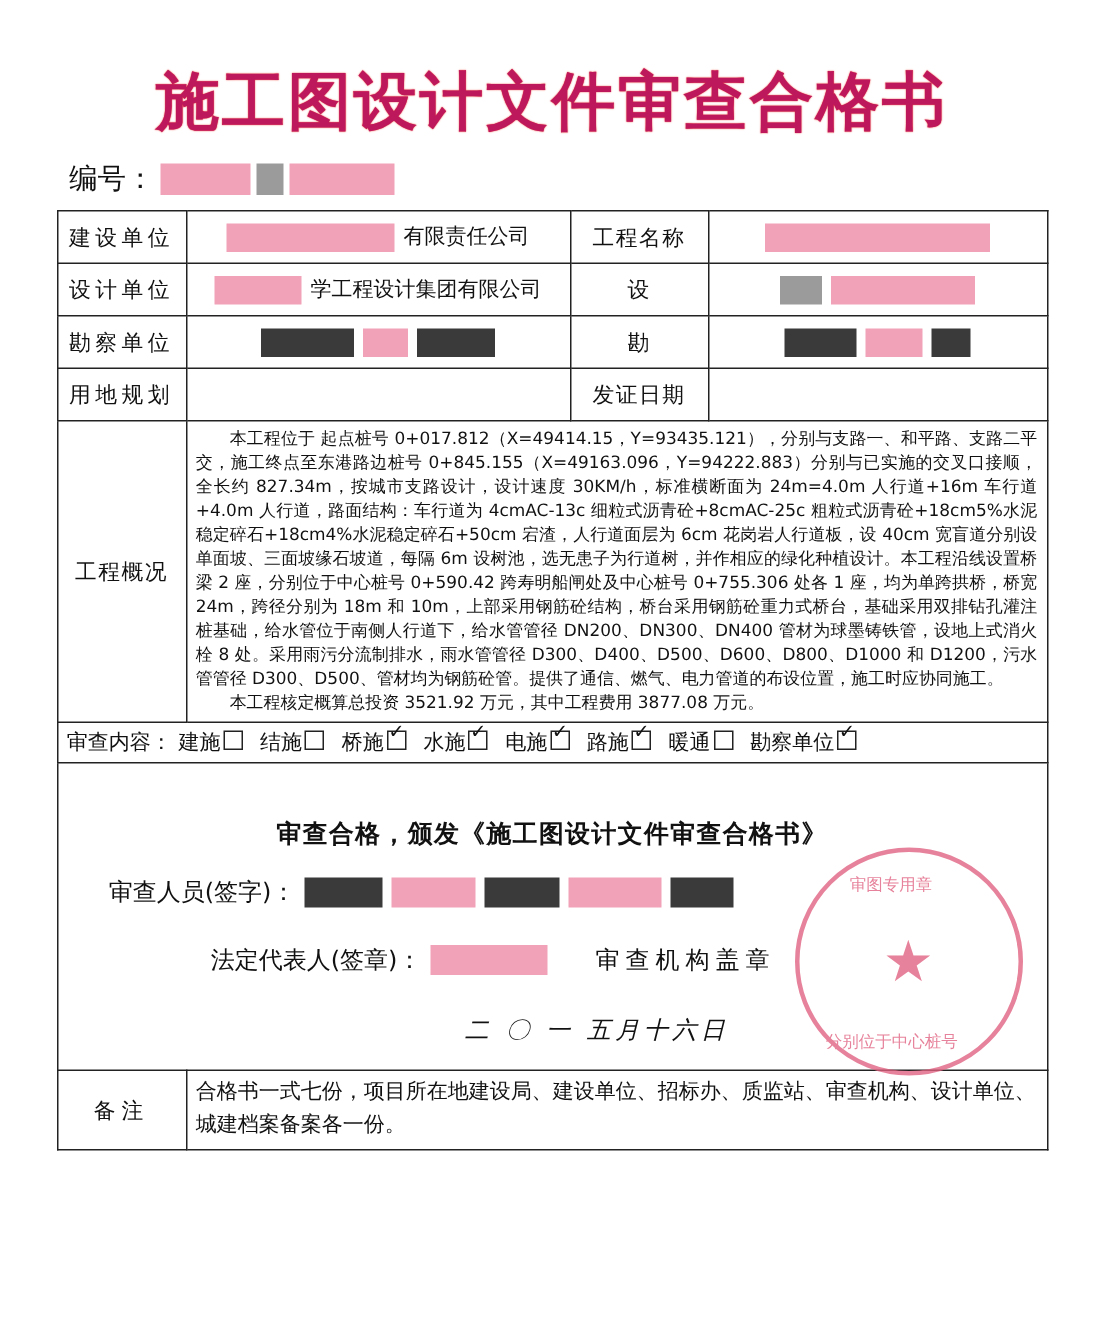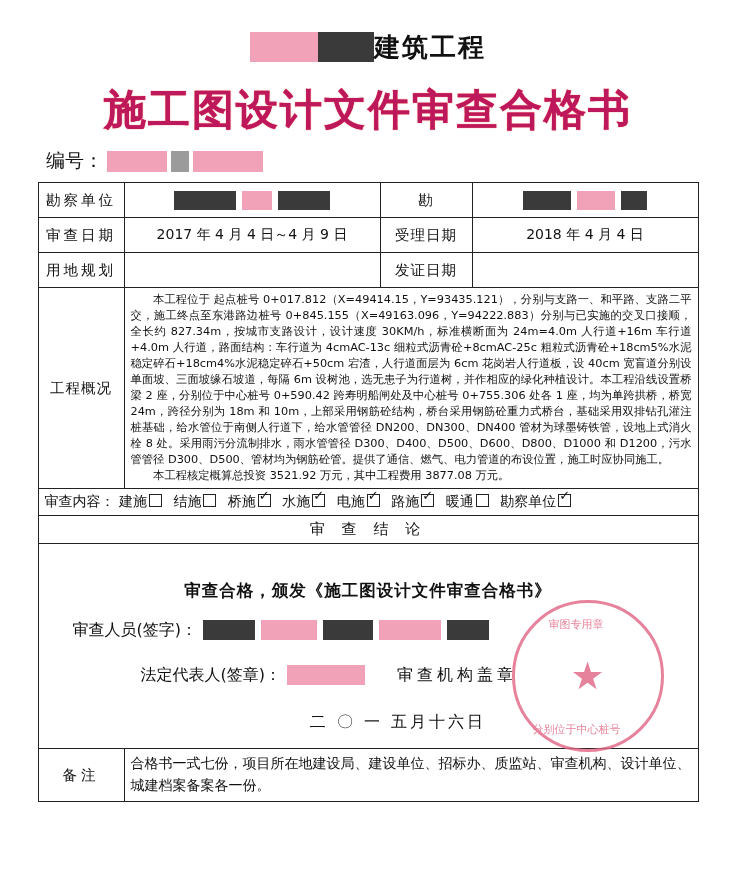--- a/index.html
+++ b/index.html
@@ -191,26 +191,27 @@
     display: flex;
     align-items: flex-start;
     gap: 6px;
   }
   .date-line {
     margin-top: 26px;
     text-align: center;
     font-size: 16px;
     letter-spacing: 3px;
     padding-left: 60px;
+    font-style: italic;
   }
 
   
   .seal {
     position: absolute;
-    right: 34px;
+    right: 16px;
     bottom: -4px;
     width: 146px;
     height: 146px;
     border: 3px solid #e0607f;
     border-radius: 50%;
     opacity: 0.78;
     pointer-events: none;
   }
   .seal::before {
     content: "★";
@@ -243,70 +244,90 @@
     line-height: 1.55;
     padding: 6px 8px;
   }
 </style>
 </head>
 <body>
 
 <div class="page">
 
   <div class="doc-header">
-    <div class="header-line">
-      <span class="redact pink" style="width:68px;height:30px;"></span>
-      <span class="redact dark" style="width:56px;height:30px;"></span>
-      <span class="header-proj">建筑工程</span>
-    </div>
     <div class="doc-title">施工图设计文件审查合格书</div>
     <div class="doc-number">
       <span>编号：</span>
       <span class="redact pink" style="width:60px;height:21px;"></span>
       <span class="redact grey" style="width:18px;height:21px;"></span>
       <span class="redact pink" style="width:70px;height:21px;"></span>
     </div>
   </div>
 
   <table class="main">
     <colgroup>
       <col style="width:86px">
       <col style="width:256px">
       <col style="width:92px">
       <col style="width:226px">
     </colgroup>
     <tbody>
 
-
+      <tr>
+        <td class="lbl">建设单位</td>
+        <td class="val">
+          <div class="redact-row center">
+            <span class="redact pink" style="width:112px;height:19px;"></span>
+            <span>有限责任公司</span>
+          </div>
+        </td>
+        <td class="lbl wide">工程名称</td>
+        <td class="val">
+          <div class="redact-row center">
+            <span class="redact pink" style="width:150px;height:19px;"></span>
+          </div>
+        </td>
+      </tr>
+
+      <tr>
+        <td class="lbl">设计单位</td>
+        <td class="val">
+          <div class="redact-row center">
+            <span class="redact pink" style="width:58px;height:19px;"></span>
+            <span>学工程设计集团有限公司</span>
+          </div>
+        </td>
+        <td class="lbl wide">设</td>
+        <td class="val">
+          <div class="redact-row center">
+            <span class="redact grey" style="width:28px;height:19px;"></span>
+            <span class="redact pink" style="width:96px;height:19px;"></span>
+          </div>
+        </td>
+      </tr>
 
       <tr>
         <td class="lbl">勘察单位</td>
         <td class="val">
           <div class="redact-row center">
             <span class="redact dark" style="width:62px;height:19px;"></span>
             <span class="redact pink" style="width:30px;height:19px;"></span>
             <span class="redact dark" style="width:52px;height:19px;"></span>
           </div>
         </td>
         <td class="lbl wide">勘</td>
         <td class="val">
           <div class="redact-row center">
             <span class="redact dark" style="width:48px;height:19px;"></span>
             <span class="redact pink" style="width:38px;height:19px;"></span>
             <span class="redact dark" style="width:26px;height:19px;"></span>
           </div>
         </td>
       </tr>
 
-      <tr>
-        <td class="lbl">审查日期</td>
-        <td class="val">2017 年 4 月 4 日～4 月 9 日</td>
-        <td class="lbl wide">受理日期</td>
-        <td class="val">2018 年 4 月 4 日</td>
-      </tr>
 
 
       <tr>
         <td class="lbl">用地规划</td>
         <td class="val"></td>
         <td class="lbl wide">发证日期</td>
         <td class="val"></td>
       </tr>
 
       <tr>
@@ -326,23 +347,20 @@
             <span class="item"><span>桥施</span><span class="chk checked"></span></span>
             <span class="item"><span>水施</span><span class="chk checked"></span></span>
             <span class="item"><span>电施</span><span class="chk checked"></span></span>
             <span class="item"><span>路施</span><span class="chk checked"></span></span>
             <span class="item"><span>暖通</span><span class="chk"></span></span>
             <span class="item"><span>勘察单位</span><span class="chk checked"></span></span>
           </span>
         </td>
       </tr>
 
-      <tr>
-        <td colspan="4" class="conclusion-head">审 查 结 论</td>
-      </tr>
 
       <tr>
         <td colspan="4" class="conclusion-body">
           <div class="concl-text">审查合格，颁发《施工图设计文件审查合格书》</div>
 
           <div class="sig-line">
             <span>审查人员(签字)：</span>
             <span class="redact dark" style="width:52px;height:20px;"></span>
             <span class="redact pink" style="width:56px;height:20px;"></span>
             <span class="redact dark" style="width:50px;height:20px;"></span>

